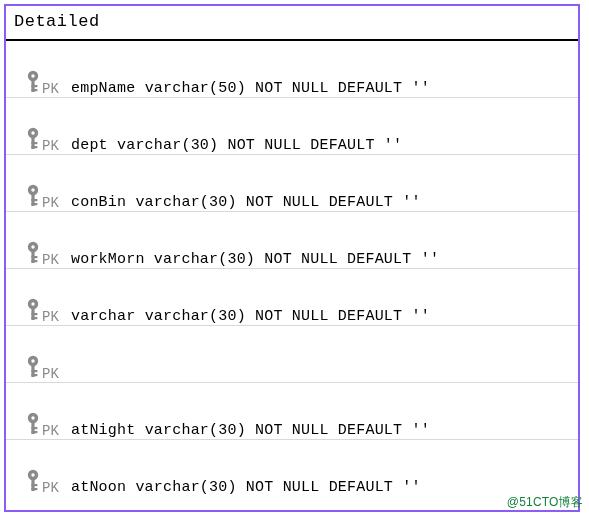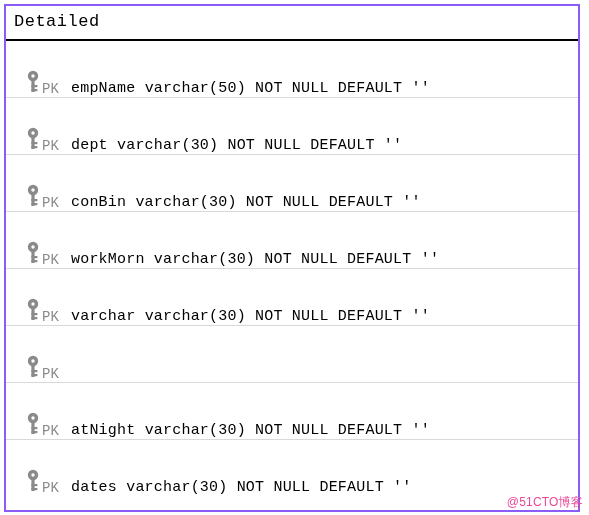--- a/index.html
+++ b/index.html
@@ -66,21 +66,21 @@
     white-space: pre;
     font-size: 15px;
     letter-spacing: 0.2px;
   }
   .watermark {
     position: absolute;
     right: 6px;
     bottom: 4px;
     font-family: Arial, sans-serif;
     font-size: 12px;
-    color: #ec4899;
+    color: #15803d;
     letter-spacing: 0.2px;
   }
 </style>
 </head>
 <body>
 
 <div class="frame">
   <div class="header">Detailed</div>
   <div class="rows">
 
@@ -185,19 +185,19 @@
       <span class="key-icon">
         <svg width="14" height="26" viewBox="0 0 14 26">
           <circle cx="7" cy="6" r="5.2" fill="#8a8a8a"></circle>
           <circle cx="7" cy="6" r="1.7" fill="#ffffff"></circle>
           <rect x="5.4" y="10" width="3.2" height="12" fill="#8a8a8a"></rect>
           <rect x="5.4" y="15" width="6" height="2.2" fill="#8a8a8a"></rect>
           <rect x="5.4" y="19" width="6" height="2.2" fill="#8a8a8a"></rect>
         </svg>
       </span>
       <span class="pk-label">PK</span>
-      <span class="col-def"><span>dates</span> <span>varchar(30)</span> <span>NOT NULL DEFAULT ''</span></span>
+      <span class="col-def"><span>atNoon</span> <span>varchar(30)</span> <span>NOT NULL DEFAULT ''</span></span>
     </div>
 
   </div>
 </div>
 
 <div class="watermark">@51CTO博客</div>
 
 </body></html>

